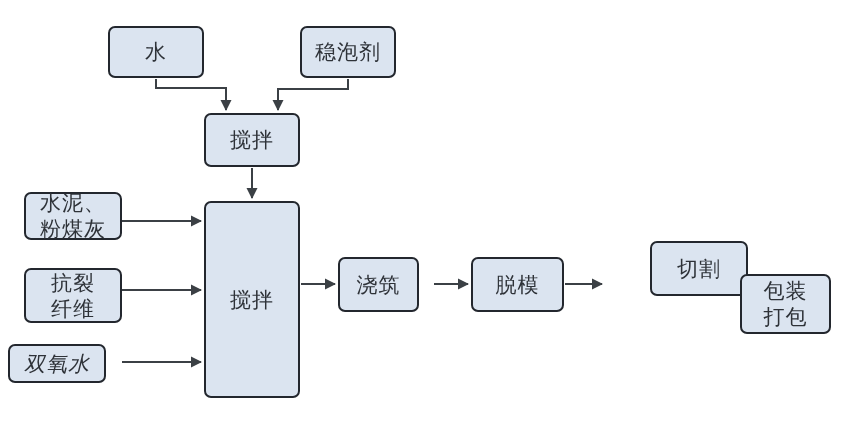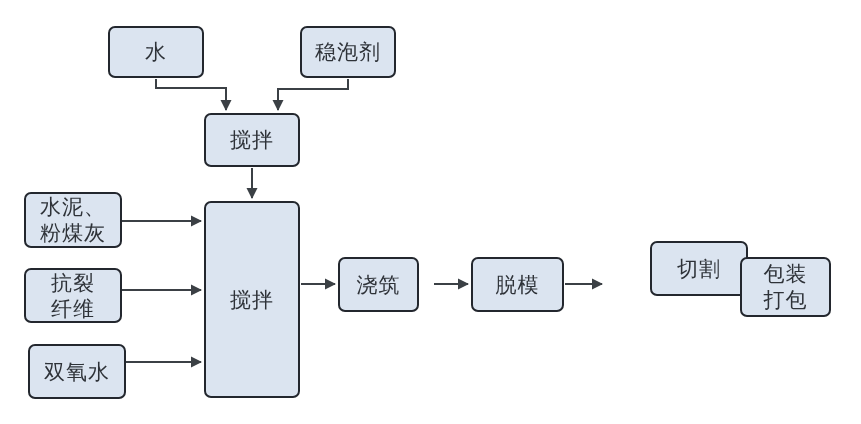--- a/index.html
+++ b/index.html
@@ -54,30 +54,30 @@
   </svg>
 
   <div class="node" style="left:108px;top:26px;width:96px;height:52px;">水</div>
 
   <div class="node" style="left:300px;top:26px;width:96px;height:52px;text-align:center;">稳泡剂</div>
 
   <div class="node" style="left:204px;top:113px;width:96px;height:54px;">搅拌</div>
 
   <div class="node" style="left:204px;top:201px;width:96px;height:197px;">搅拌</div>
 
-  <div class="node" style="left:24px;top:192px;width:98px;height:56px;">水泥、
+  <div class="node" style="left:24px;top:192px;width:98px;height:48px;">水泥、
 粉煤灰</div>
 
   <div class="node" style="left:24px;top:268px;width:98px;height:55px;">抗裂
 纤维</div>
 
-  <div class="node" style="left:28px;top:344px;width:98px;height:55px;">双氧水</div>
+  <div class="node" style="left:8px;top:344px;width:98px;height:39px;font-style:italic;">双氧水</div>
 
   <div class="node" style="left:338px;top:257px;width:81px;height:55px;">浇筑</div>
 
   <div class="node" style="left:471px;top:257px;width:93px;height:55px;">脱模</div>
 
   <div class="node" style="left:605px;top:241px;width:98px;height:55px;margin-left:45px;">切割</div>
 
-  <div class="node" style="left:740px;top:257px;width:91px;height:60px;">包装
+  <div class="node" style="left:740px;top:274px;width:91px;height:60px;">包装
 打包</div>
 
 </div>
 
 </body></html>

